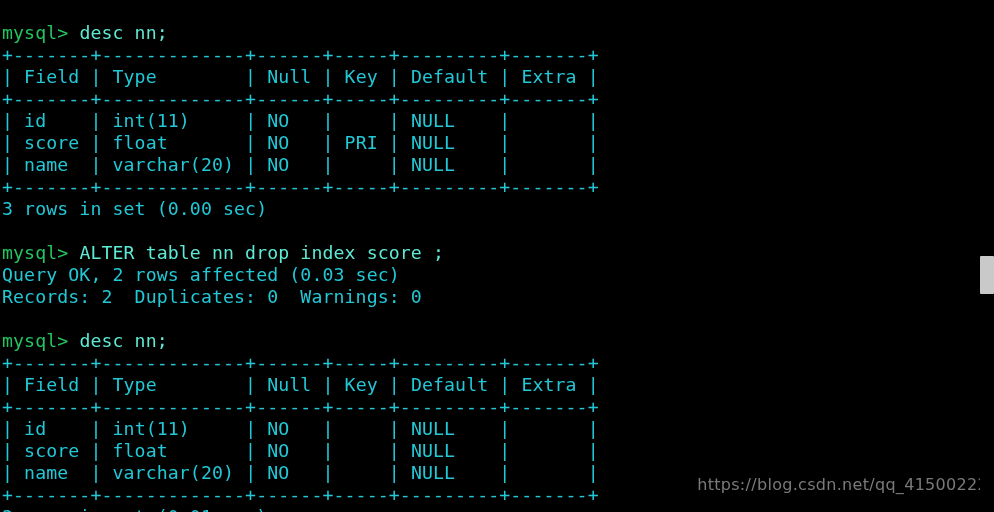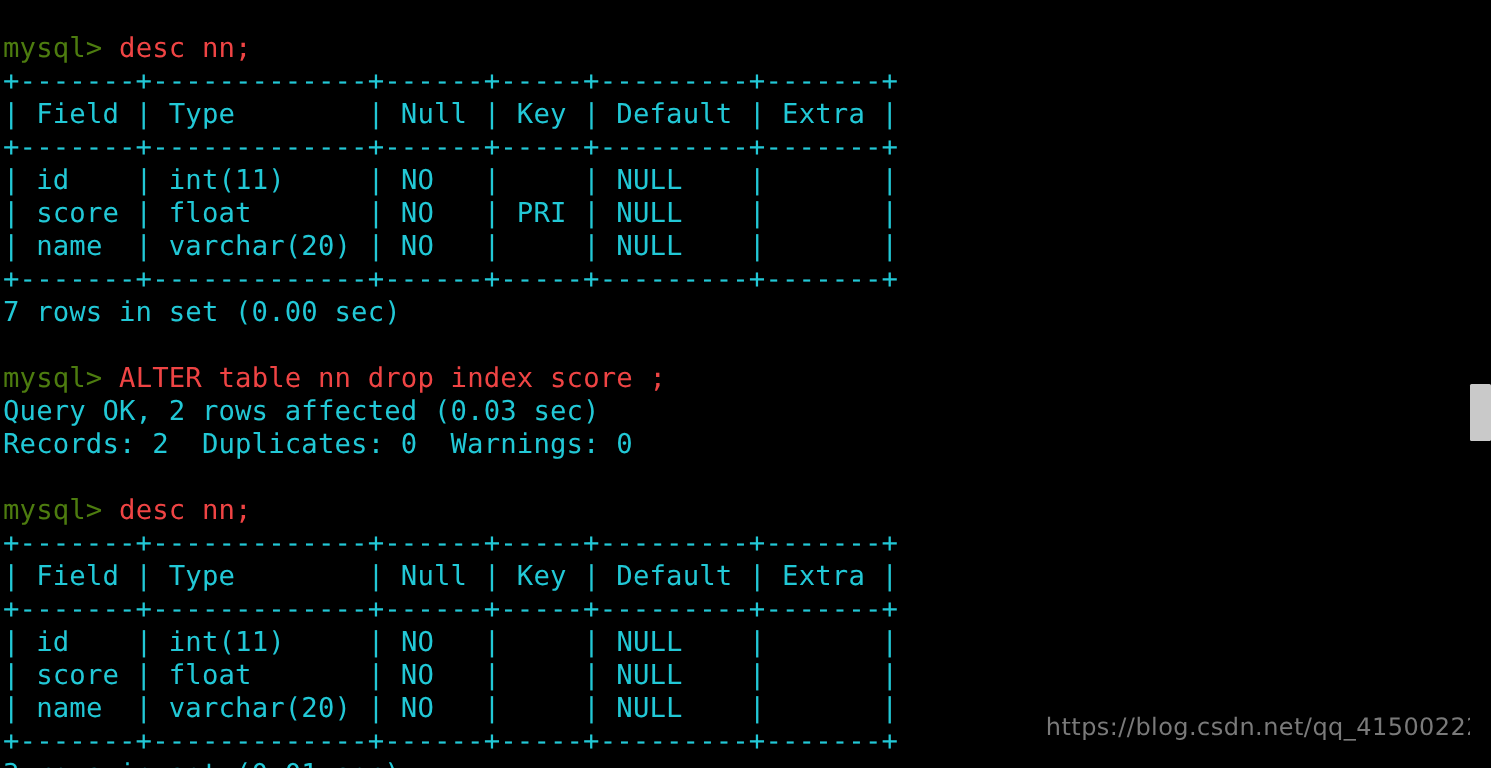--- a/index.html
+++ b/index.html
@@ -14,22 +14,22 @@
     line-height: 22px;
     color: #22c8d6;
     font-weight: 500;
     letter-spacing: 0.1px;
   }
   .term {
     padding: 0 2px;
     white-space: pre;
     position: relative;
   }
-  .prompt-label { color: #4d7c0f; }
-  .cmd { color: #ef4444; }
+  .prompt-label { color: #22c55e; }
+  .cmd { color: #5eead4; }
   .sep { color: #22c8d6; }
   .watermark {
     position: absolute;
     right: 6px;
     bottom: 16px;
     color: #7a7a7a;
     font-family: "DejaVu Sans", Arial, sans-serif;
     font-size: 16px;
     letter-spacing: 0.3px;
     pointer-events: none;
@@ -57,21 +57,21 @@
 
 <div class="term">
 <span class="prompt-label">mysql&gt;</span> <span class="cmd">desc nn;</span>
 <span class="sep">+-------+-------------+------+-----+---------+-------+</span>
 <span>| <span>Field</span> | <span>Type</span>        | <span>Null</span> | <span>Key</span> | <span>Default</span> | <span>Extra</span> |</span>
 <span class="sep">+-------+-------------+------+-----+---------+-------+</span>
 <span>| <span>id</span>    | <span>int(11)</span>     | <span>NO</span>   |     | <span>NULL</span>    |       |</span>
 <span>| <span>score</span> | <span>float</span>       | <span>NO</span>   | <span>PRI</span> | <span>NULL</span>    |       |</span>
 <span>| <span>name</span>  | <span>varchar(20)</span> | <span>NO</span>   |     | <span>NULL</span>    |       |</span>
 <span class="sep">+-------+-------------+------+-----+---------+-------+</span>
-<span>7 rows in set (0.00 sec)</span>
+<span>3 rows in set (0.00 sec)</span>
 
 <span class="prompt-label">mysql&gt;</span> <span class="cmd">ALTER table nn drop index score ;</span>
 <span>Query OK, 2 rows affected (0.03 sec)</span>
 <span>Records: 2  Duplicates: 0  Warnings: 0</span>
 
 <span class="prompt-label">mysql&gt;</span> <span class="cmd">desc nn;</span>
 <span class="sep">+-------+-------------+------+-----+---------+-------+</span>
 <span>| <span>Field</span> | <span>Type</span>        | <span>Null</span> | <span>Key</span> | <span>Default</span> | <span>Extra</span> |</span>
 <span class="sep">+-------+-------------+------+-----+---------+-------+</span>
 <span>| <span>id</span>    | <span>int(11)</span>     | <span>NO</span>   |     | <span>NULL</span>    |       |</span>

